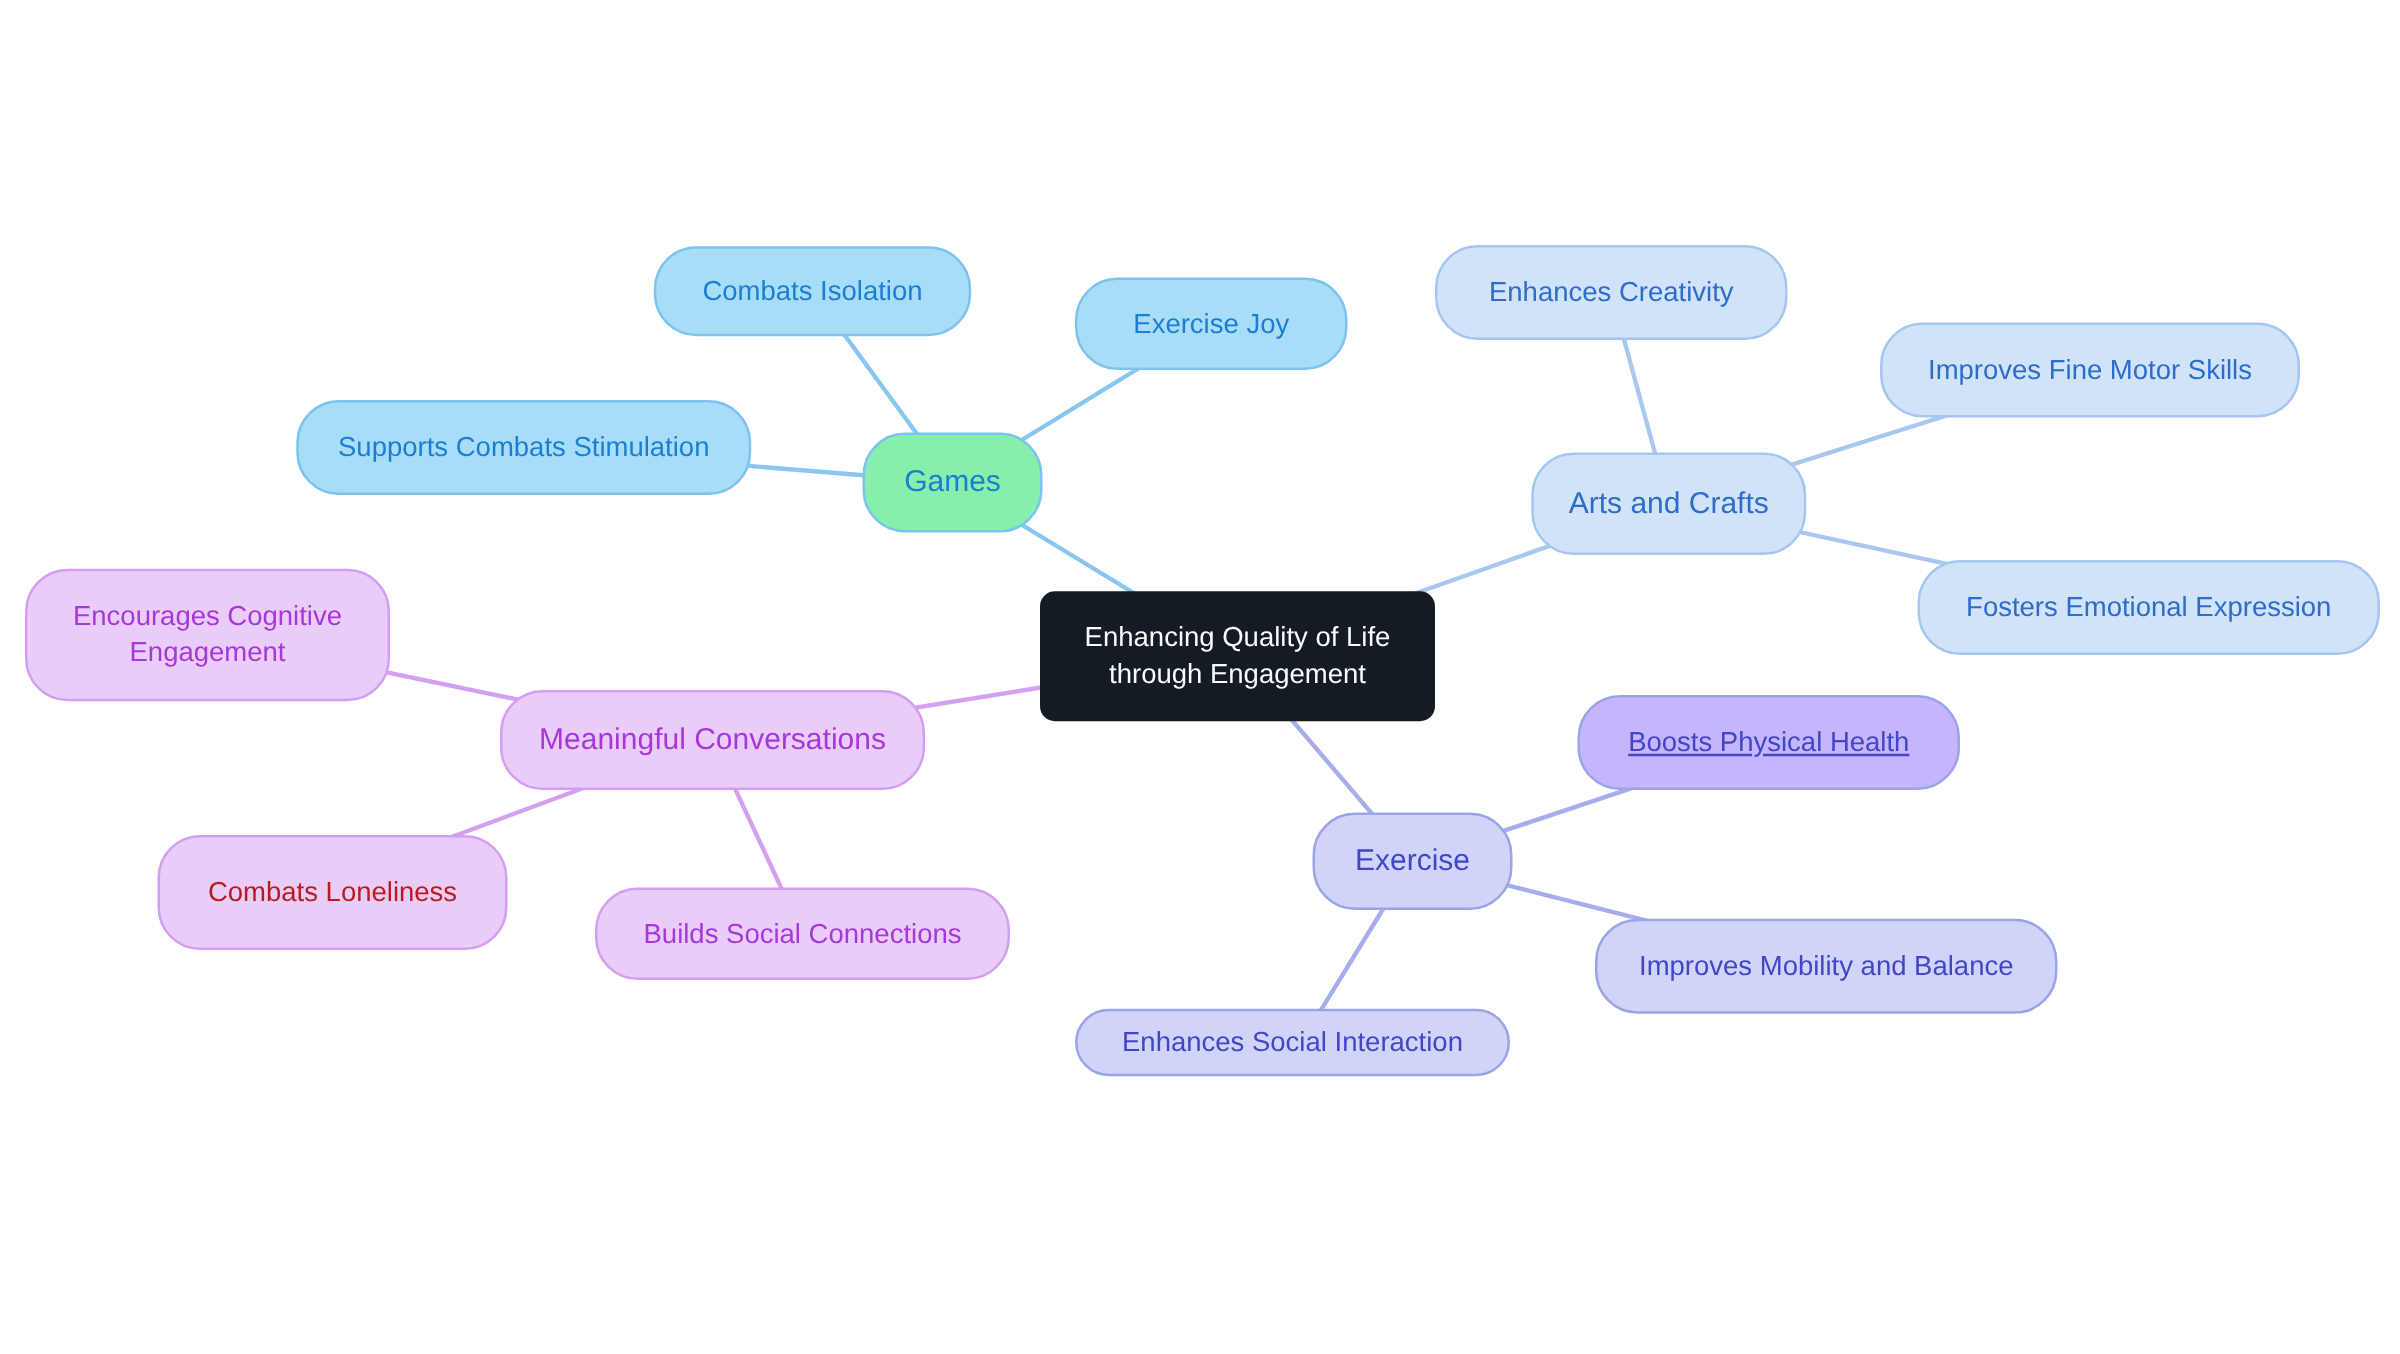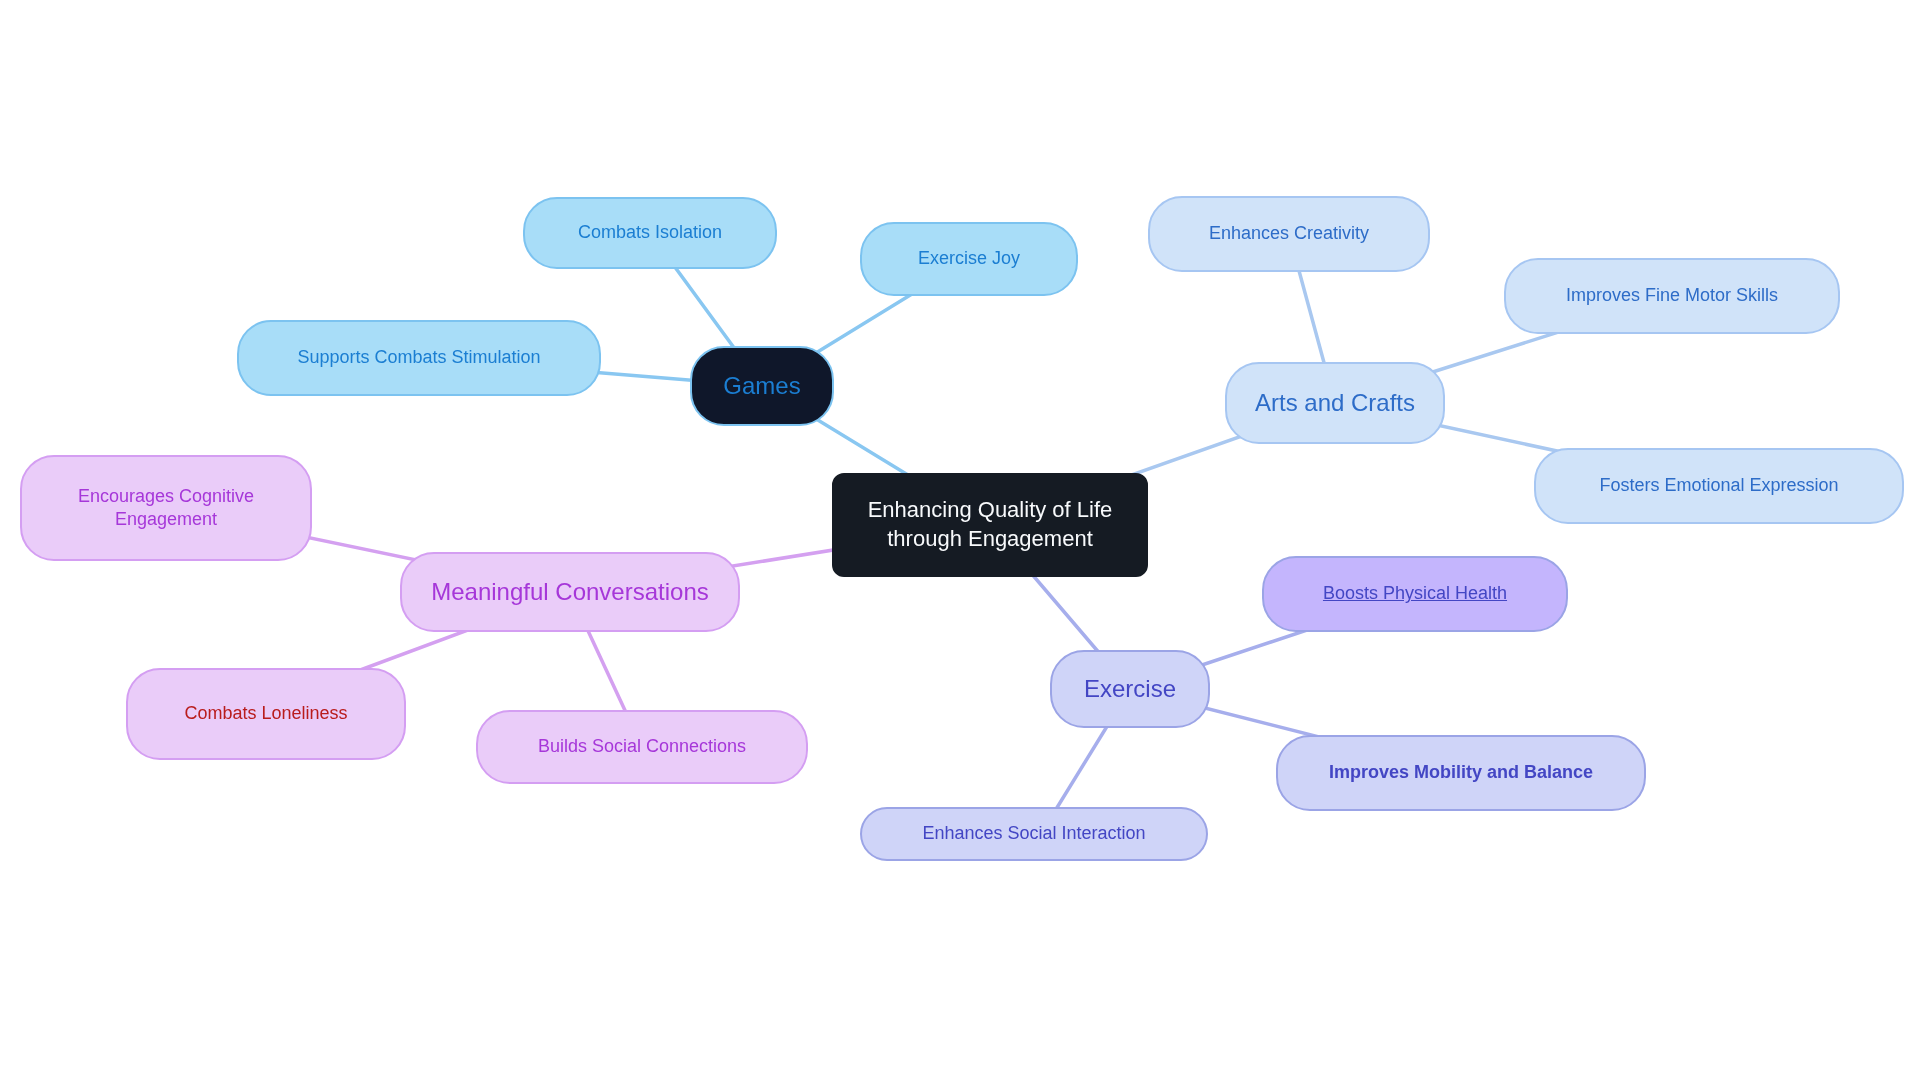--- a/index.html
+++ b/index.html
@@ -51,21 +51,21 @@
     font-size: 22px;
     font-weight: 500;
     padding: 10px 16px;
   }
   .node.role-branch {
     font-size: 24px;
     font-weight: 400;
     padding: 8px 18px;
   }
   .node.role-leaf {
-    font-size: 18px;
+    font-size: 22px;
     font-weight: 400;
     padding: 4px 16px;
   }
 </style>
 </head>
 <body>
 
 <div class="canvas">
   <svg class="edge-layer" width="1920" height="1083" viewBox="0 0 1920 1083" xmlns="http://www.w3.org/2000/svg">
       <line x1="990" y1="525" x2="762" y2="386" stroke="#89c7f1" stroke-width="3.5" stroke-linecap="round"></line>
@@ -82,21 +82,21 @@
       <line x1="570" y1="592" x2="266" y2="705" stroke="#d4a0f0" stroke-width="3.5" stroke-linecap="round"></line>
       <line x1="570" y1="592" x2="642" y2="747" stroke="#d4a0f0" stroke-width="3.5" stroke-linecap="round"></line>
       <line x1="1130" y1="689" x2="1415" y2="594" stroke="#a6aeec" stroke-width="3.5" stroke-linecap="round"></line>
       <line x1="1130" y1="689" x2="1461" y2="773" stroke="#a6aeec" stroke-width="3.5" stroke-linecap="round"></line>
       <line x1="1130" y1="689" x2="1034" y2="845" stroke="#a6aeec" stroke-width="3.5" stroke-linecap="round"></line>
     </svg>
   <div class="node-layer">
       <div class="node role-central" style="left: 832px; top: 473px; width: 316px; height: 104px; background: rgb(21, 27, 35); border-color: rgb(21, 27, 35); color: rgb(248, 250, 252);">
         <span class="label">Enhancing Quality of Life through Engagement</span>
       </div>
-      <div class="node role-branch nowrap" style="left: 690px; top: 346px; width: 144px; height: 80px; background: #0f172a; border-color: rgb(124, 195, 240); color: rgb(27, 126, 210);">
+      <div class="node role-branch nowrap" style="left: 690px; top: 346px; width: 144px; height: 80px; background: #86efac; border-color: rgb(124, 195, 240); color: rgb(27, 126, 210);">
         <span class="label">Games</span>
       </div>
       <div class="node role-leaf nowrap" style="left: 523px; top: 197px; width: 254px; height: 72px; background: rgb(168, 221, 248); border-color: rgb(124, 195, 240); color: rgb(27, 126, 210);">
         <span class="label">Combats Isolation</span>
       </div>
       <div class="node role-leaf nowrap" style="left: 860px; top: 222px; width: 218px; height: 74px; background: rgb(168, 221, 248); border-color: rgb(124, 195, 240); color: rgb(27, 126, 210);">
         <span class="label">Exercise Joy</span>
       </div>
       <div class="node role-leaf nowrap" style="left: 237px; top: 320px; width: 364px; height: 76px; background: rgb(168, 221, 248); border-color: rgb(124, 195, 240); color: rgb(27, 126, 210);">
         <span class="label">Supports Combats Stimulation</span>
@@ -124,20 +124,20 @@
       </div>
       <div class="node role-leaf nowrap" style="left: 476px; top: 710px; width: 332px; height: 74px; background: rgb(234, 204, 249); border-color: rgb(212, 158, 242); color: rgb(166, 55, 217);">
         <span class="label">Builds Social Connections</span>
       </div>
       <div class="node role-branch nowrap" style="left: 1050px; top: 650px; width: 160px; height: 78px; background: rgb(207, 212, 248); border-color: rgb(155, 164, 230); color: rgb(67, 70, 196);">
         <span class="label">Exercise</span>
       </div>
       <div class="node role-leaf nowrap" style="left: 1262px; top: 556px; width: 306px; height: 76px; background: #c4b5fd; border-color: rgb(155, 164, 230); color: rgb(67, 70, 196); text-decoration: underline;">
         <span class="label">Boosts Physical Health</span>
       </div>
-      <div class="node role-leaf nowrap" style="left: 1276px; top: 735px; width: 370px; height: 76px; background: rgb(207, 212, 248); border-color: rgb(155, 164, 230); color: rgb(67, 70, 196); font-weight: bold;">
+      <div class="node role-leaf nowrap" style="left: 1276px; top: 735px; width: 370px; height: 76px; background: rgb(207, 212, 248); border-color: rgb(155, 164, 230); color: rgb(67, 70, 196);">
         <span class="label">Improves Mobility and Balance</span>
       </div>
       <div class="node role-leaf nowrap" style="left: 860px; top: 807px; width: 348px; height: 54px; background: rgb(207, 212, 248); border-color: rgb(155, 164, 230); color: rgb(67, 70, 196);">
         <span class="label">Enhances Social Interaction</span>
       </div>
     </div>
 </div>
 
 </body></html>

